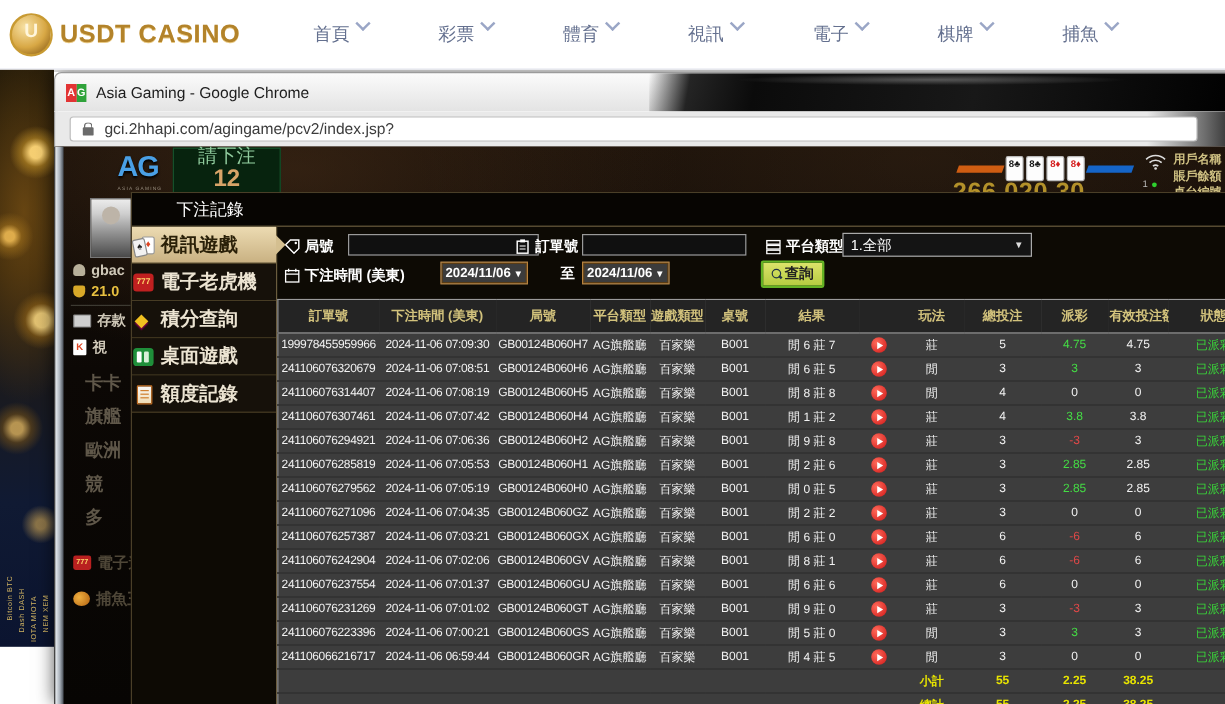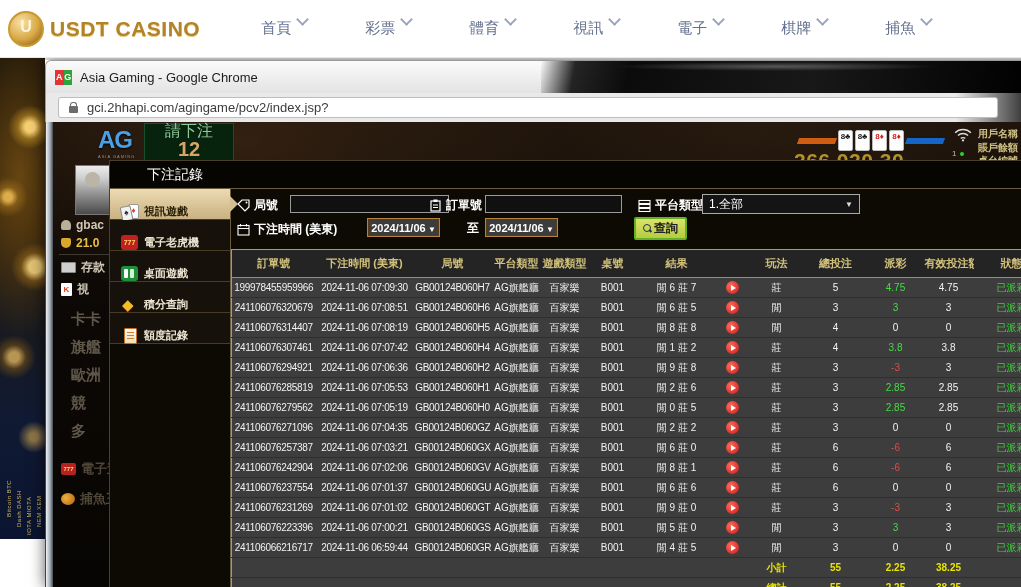--- a/index.html
+++ b/index.html
@@ -107,22 +107,22 @@
   .slot777::before{content:"777"}
   .fish-ic{width:14px;height:12px;border-radius:50%;background:radial-gradient(circle at 35% 40%,#f0b040,#b06010)}
   .dimtext{color:#4f4738;font-size:13px;font-weight:bold}
   
   .dialog{position:absolute;left:63px;top:38px;width:1000px;height:427px;z-index:5;
         background:#0d0a04;border-left:1px solid #4a3f28;border-top:1px solid #4a3f28;box-sizing:border-box}
   .dtitle{height:27px;line-height:27px;padding-left:37px;color:#fff;font-size:14px;
         border-bottom:1px solid #6a5c3e;background:#070502}
   .dmenu{position:absolute;left:0;top:28px;bottom:0;width:120px;border-right:1px solid #6a5c3e;
         background:#0d0a04}
-  .mitem{height:30px;display:flex;align-items:flex-end;gap:6px;padding-left:11px;
-        border-bottom:1px solid #473c24;color:#ece4d2;font-size:11px;font-weight:bold;
+  .mitem{height:30px;display:flex;align-items:center;gap:6px;padding-left:1px;
+        border-bottom:1px solid #473c24;color:#ece4d2;font-size:16px;font-weight:bold;
         cursor:pointer;position:relative;background:#16110a}
   .mitem.active{background:linear-gradient(#ecdbb2,#c9b182);color:#2a2008}
   .mitem.active::after{content:"";position:absolute;right:-8px;top:7px;border-left:8px solid #d4bf90;
         border-top:8px solid transparent;border-bottom:8px solid transparent;z-index:6}
   .micon{width:17px;height:15px;position:relative;flex:0 0 17px}
   .icon-cards::before{content:"♦";position:absolute;left:7px;top:0;width:9px;height:13px;background:#fff;
         border:1px solid #999;border-radius:2px;color:#d42;font-size:8px;line-height:12px;text-align:center}
   .icon-cards::after{content:"♠";position:absolute;left:0;top:2px;width:9px;height:13px;background:#f2f2f2;
         border:1px solid #888;border-radius:2px;color:#222;font-size:8px;line-height:12px;text-align:center;
         transform:rotate(-12deg)}
@@ -339,27 +339,27 @@
             <span class="micon icon-cards"></span>
             <span>視訊遊戲</span>
           </div>
 
           <div class="mitem">
             <span class="micon icon-slot"></span>
             <span>電子老虎機</span>
           </div>
 
           <div class="mitem">
+            <span class="micon icon-points"></span>
+            <span>積分查詢</span>
+          </div>
+
+          <div class="mitem">
             <span class="micon icon-table"></span>
             <span>桌面遊戲</span>
-          </div>
-
-          <div class="mitem">
-            <span class="micon icon-points"></span>
-            <span>積分查詢</span>
           </div>
 
           <div class="mitem">
             <span class="micon icon-quota"></span>
             <span>額度記錄</span>
           </div>
         </div>
 
       <div class="dbody">
 

